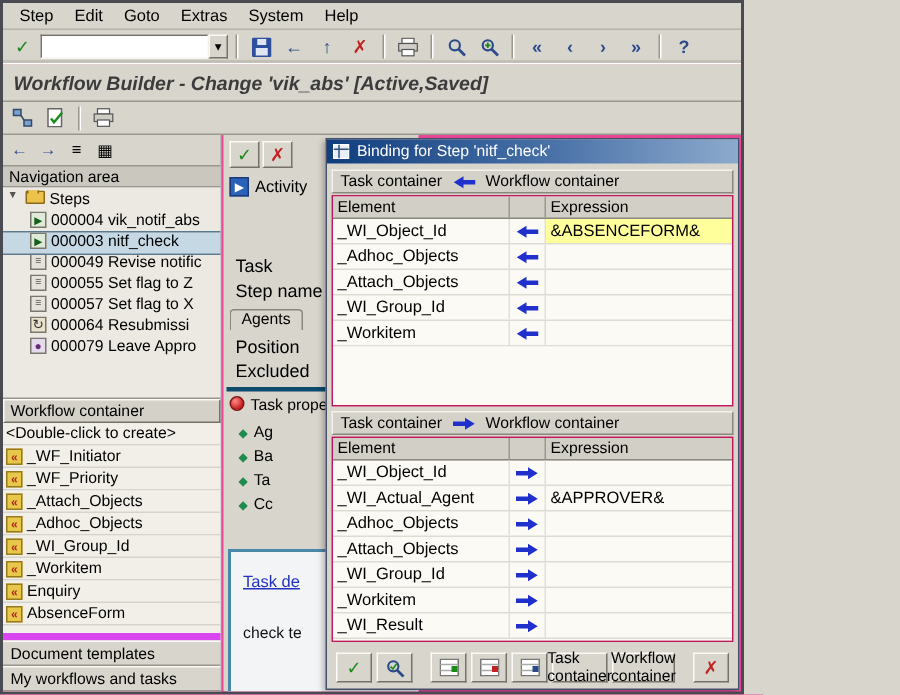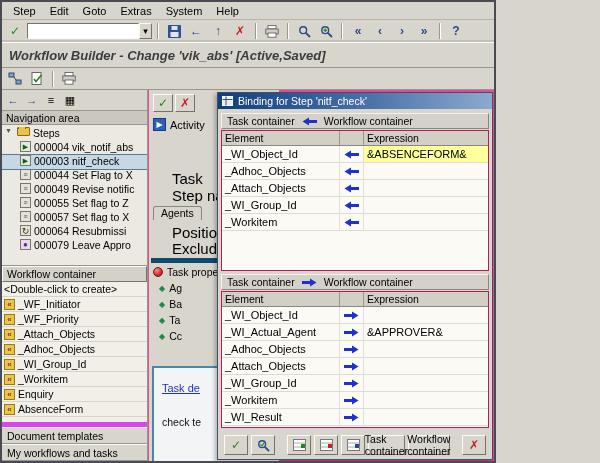--- a/index.html
+++ b/index.html
@@ -51,23 +51,23 @@
 
 
 .midpanel{position:absolute;left:147px;top:0;width:130px;height:100%;background:#d8d5cd;overflow:hidden}
 .mtools{position:absolute;left:4px;top:4px;display:flex;gap:2px}
 .mtools .ib{border-color:#fbfaf6 #75726a #75726a #fbfaf6}
 .mrow{position:absolute;left:4px;top:28px;display:flex;align-items:center;gap:4px}
 .acticon{width:13px;height:13px;background:#2a62b8;color:#fff;display:inline-flex;align-items:center;justify-content:center;font-size:8px;border:1px solid #1a3a78}
 .bold{font-weight:normal}
 .tabbar{position:absolute;left:2px;top:46px;width:126px;border-bottom:1px solid #8a877f;padding-left:2px}
 .tab{display:inline-block;padding:1px 9px 2px;border:1px solid #8a877f;border-bottom:none;border-radius:3px 3px 0 0;background:#d8d5cd;font-size:10.5px}
-.mlabel{position:absolute;left:23px;font-size:15px;white-space:nowrap}
+.mlabel{position:absolute;left:8px;font-size:12px;white-space:nowrap}
 .tab2{position:absolute;left:4px;display:inline-block;padding:0 7px 1px;border:1px solid #8a877f;border-bottom:none;border-radius:3px 3px 0 0;background:#d8d5cd;font-size:10.5px}
-.mhdr{position:absolute;left:2px;top:168px;display:flex;align-items:center;gap:4px;border-top:5px solid #0c4a6e;padding:3px 0 0 2px;width:126px;font-size:10.5px}
+.mhdr{position:absolute;left:2px;top:168px;display:flex;gap:4px;border-top:3px solid #0c4a6e;padding:3px 0 0 2px;width:126px;font-size:10.5px}
 .ball{width:10px;height:10px;border-radius:50%;background:radial-gradient(circle at 35% 30%,#ff8a8a,#c42020 70%);border:1px solid #801414;flex:0 0 10px}
 .ditem{position:absolute;left:10px;display:flex;align-items:center;gap:4px;font-size:10.5px}
 .dia{color:#1f8a4a;font-size:8px}
 .descframe{position:absolute;left:3px;top:276px;width:140px;height:120px;border:2px solid #4a88aa;background:#f2f4f6;padding:14px 0 0 8px}
 .dlink{color:#2233bb;text-decoration:underline;font-size:11px;cursor:pointer}
 .dtext{margin-top:22px;font-size:10.5px;color:#111}
 
 
 .binding{position:absolute;left:215px;top:2px;right:1px;bottom:1px;background:#d8d5cd;border:1px solid #44506a;box-shadow:-2px 2px 4px rgba(0,0,0,.28);display:flex;flex-direction:column}
 .btitle{height:16px;flex:0 0 16px;display:flex;align-items:center;gap:5px;padding:0 4px;background:linear-gradient(90deg,#103e7e 0%,#4a72a8 55%,#8caacd 100%);color:#fff;font-size:10.5px}
@@ -198,24 +198,20 @@
           <span class="folder"></span>
           <span>Steps</span>
         </div>
         <div class="trow">
             <span class="sicon act">▶</span>
             <span>000004 vik_notif_abs</span>
           </div>
         <div class="trow sel">
             <span class="sicon act">▶</span>
             <span>000003 nitf_check</span>
-          </div>
-        <div class="trow">
-            <span class="sicon op">≡</span>
-            <span>000044 Set Flag to X</span>
           </div>
         <div class="trow">
             <span class="sicon op">≡</span>
             <span>000049 Revise notific</span>
           </div>
         <div class="trow">
             <span class="sicon op">≡</span>
             <span>000055 Set flag to Z</span>
           </div>
         <div class="trow">

